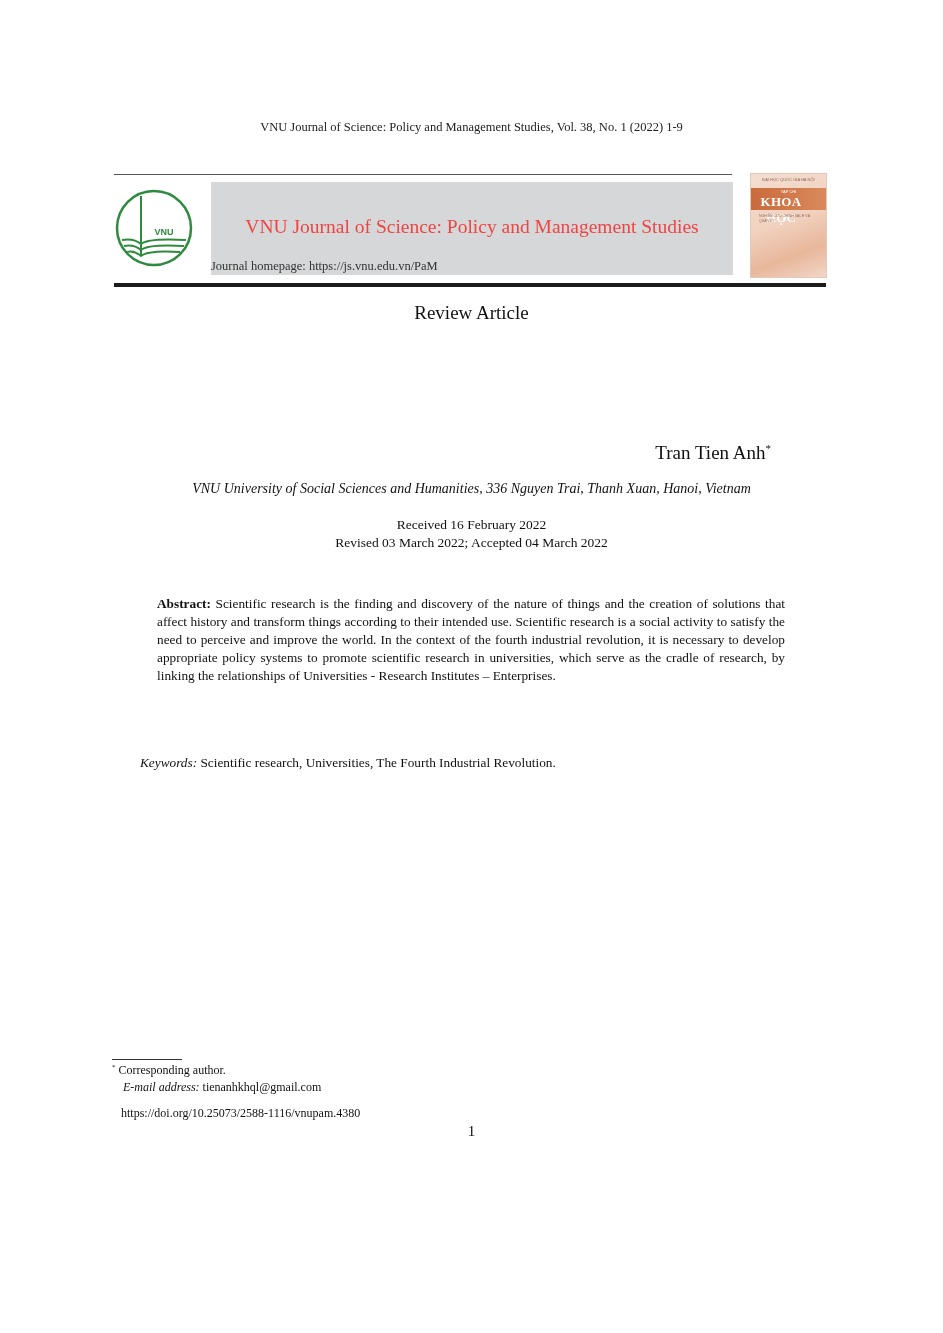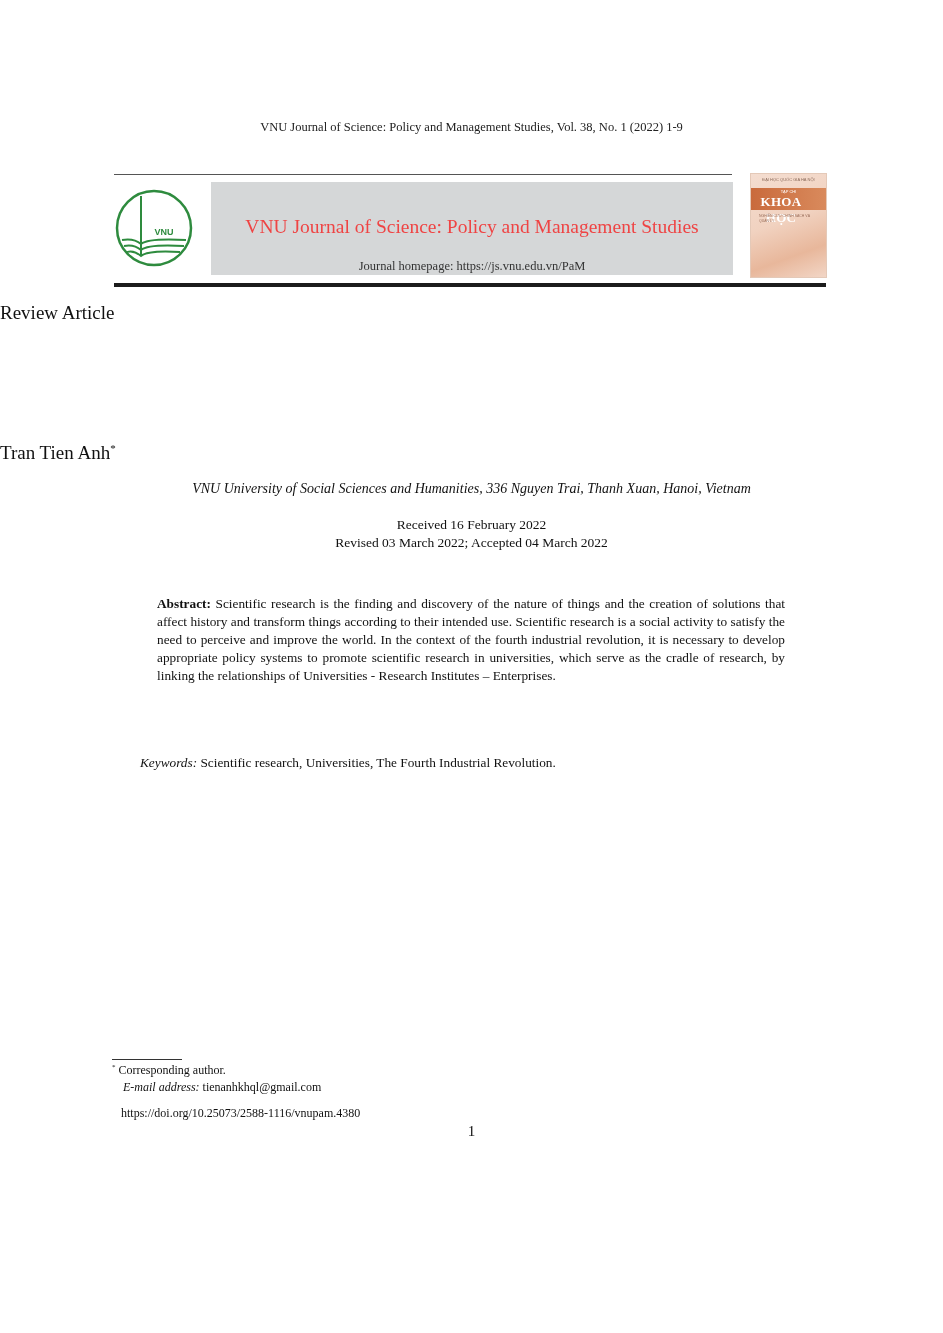--- a/index.html
+++ b/index.html
@@ -3,31 +3,31 @@
 <meta charset="utf-8">
 <style>
   html, body { margin: 0; padding: 0; background: #ffffff; }
   body { width: 943px; height: 1333px; position: relative; overflow: hidden; font-family: "Liberation Serif", serif; color: #111; }
   .abs { position: absolute; }
   .running-head { top: 120px; left: 0; width: 943px; text-align: center; font-size: 12.5px; color: #222; }
   .top-rule { top: 174px; left: 114px; width: 618px; height: 1px; background: #555; }
   .logo { top: 188px; left: 114px; width: 80px; height: 80px; }
   .banner { top: 182px; left: 211px; width: 522px; height: 93px; background: #d5d7d8; }
   .banner-title { top: 216px; left: 211px; width: 522px; text-align: center; font-size: 19.5px; color: #ef4444; }
-  .banner-home { top: 259px; left: 211px; width: 522px; text-align: center; font-size: 12.5px; color: #333; }
+  .banner-home { top: 259px; left: 211px; width: 522px; font-size: 12.5px; color: #333; }
   .cover { top: 173px; left: 750px; width: 75px; height: 103px; background: linear-gradient(160deg, #f4ddd0 0%, #f1d2c0 45%, #e8b79b 75%, #f2d6c6 100%); border: 1px solid #e4c9b8; overflow: hidden; }
   .cover-band { position: absolute; top: 14px; left: 0; width: 75px; height: 22px; background: linear-gradient(90deg,#c96a3c,#d98a5c); }
   .cover-head { position: absolute; top: 3px; left: 0; width: 75px; text-align: center; font-size: 4px; color: #8a6a5a; font-family: "Liberation Sans", sans-serif; }
   .cover-t1 { position: absolute; top: 15px; left: 0; width: 75px; text-align: center; font-size: 4px; color: #fff; font-family: "Liberation Sans", sans-serif; }
   .cover-t2 { position: absolute; top: 20px; left: 0; width: 60px; text-align: center; font-size: 13px; font-weight: bold; color: #fff; letter-spacing: 0.3px; font-family: "Liberation Serif", serif; }
   .cover-sub { position: absolute; top: 40px; left: 8px; width: 62px; font-size: 3.5px; line-height: 4.5px; color: #9a6f5c; font-family: "Liberation Sans", sans-serif; }
   .thick-rule { top: 283px; left: 114px; width: 712px; height: 4px; background: #1c1c1c; }
-  .article-type { top: 302px; left: 0; width: 943px; text-align: left; font-size: 19px; }
+  .article-type { top: 302px; left: 0; width: 943px; text-align: center; font-size: 19px; }
   .title { top: 338px; left: 0; width: 943px; text-align: center; font-size: 26px; line-height: 32px; }
-  .author { top: 442px; left: 0; width: 771px; text-align: left; font-size: 19px; }
+  .author { top: 442px; left: 0; width: 771px; text-align: right; font-size: 19px; }
   .author sup { font-size: 11px; }
   .affil { top: 481px; left: 0; width: 943px; text-align: center; font-size: 14px; font-style: italic; }
   .dates { top: 516px; left: 0; width: 943px; text-align: center; font-size: 13.5px; line-height: 18px; }
   .abstract { top: 595px; left: 157px; width: 628px; font-size: 13.3px; line-height: 18px; text-align: justify; }
   .abstract b { font-weight: bold; }
   .keywords { top: 710px; left: 140px; width: 628px; font-size: 13.3px; line-height: 18px; margin-top: 44px; }
   .fn-rule { top: 1059px; left: 112px; width: 70px; height: 1px; background: #333; }
   .fn1 { top: 1063px; left: 112px; font-size: 12px; }
   .fn1 sup { font-size: 7px; }
   .fn2 { top: 1080px; left: 123px; font-size: 12px; }

